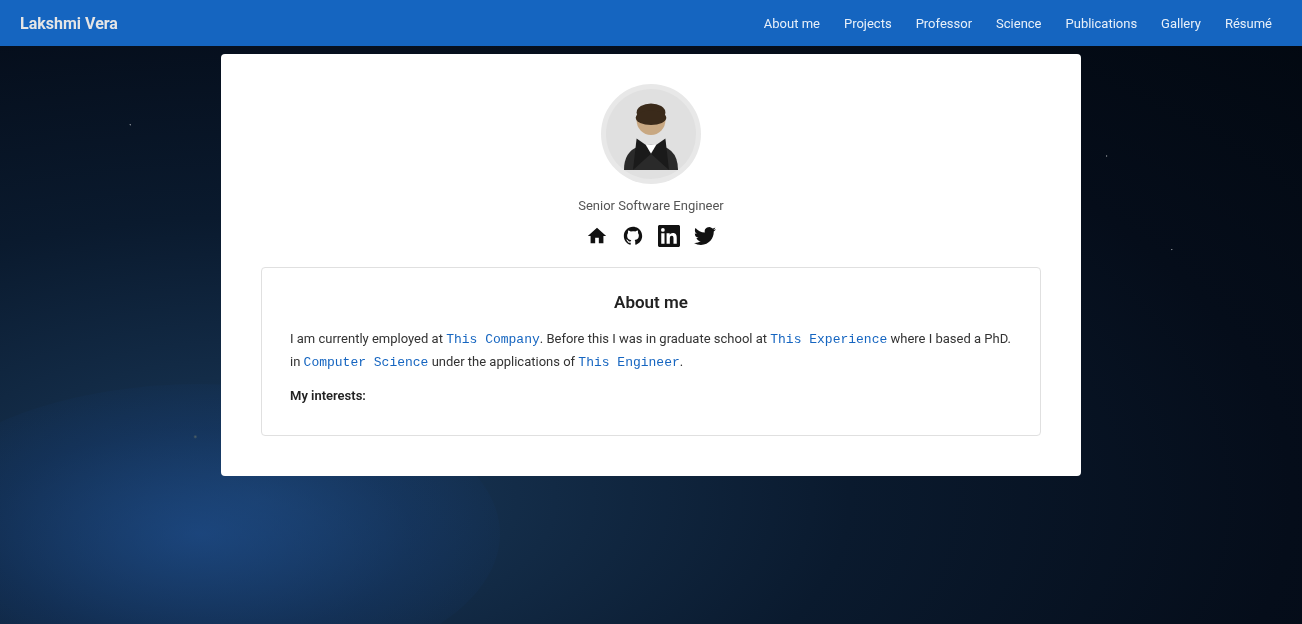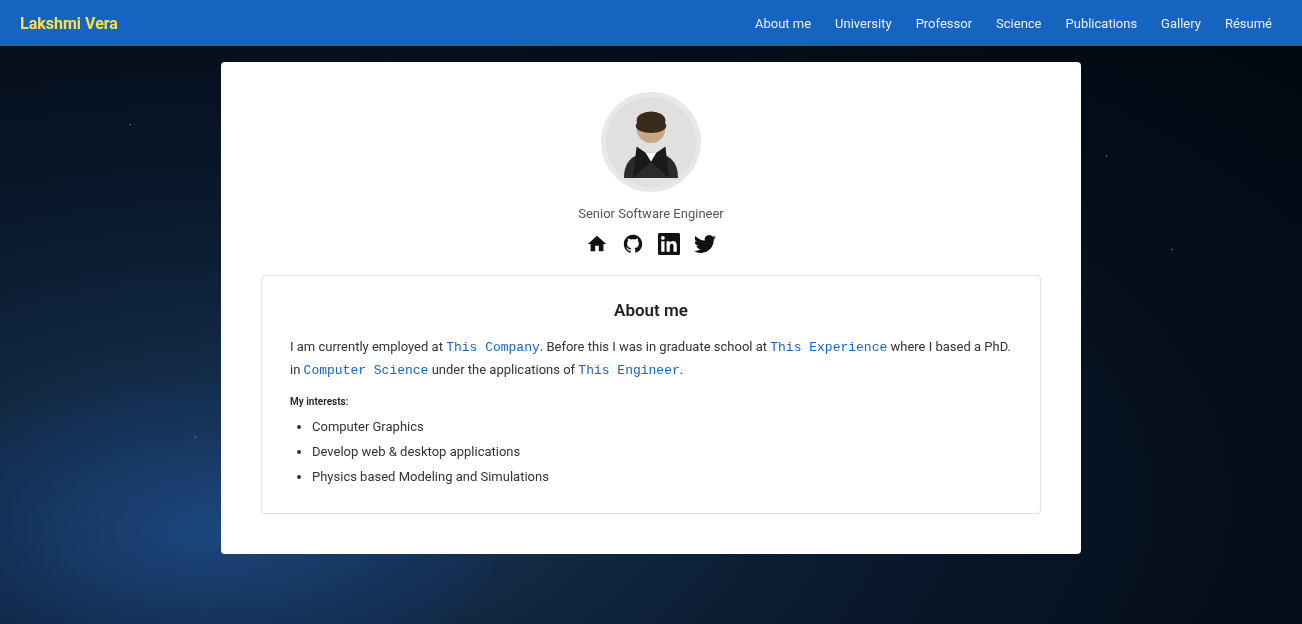--- a/index.html
+++ b/index.html
@@ -58,21 +58,21 @@
       z-index: 10;
       background: #1565c0;
       display: flex;
       align-items: center;
       justify-content: space-between;
       padding: 0 20px;
       height: 46px;
     }
 
     .nav-brand {
-      color: #fde047;
+      color: #e5e5e5;
       font-weight: 700;
       font-size: 16px;
       text-decoration: none;
     }
 
     .nav-links {
       display: flex;
       gap: 4px;
     }
 
@@ -85,21 +85,21 @@
       transition: background 0.15s;
     }
 
     
     main {
       position: relative;
       z-index: 5;
       display: flex;
       justify-content: center;
       padding: 0 20px;
-      margin-top: 16px;
+      margin-top: 8px;
     }
 
     .card {
       background: #fff;
       border-radius: 4px;
       width: 860px;
       max-width: 100%;
       padding: 30px 40px 40px;
     }
 
@@ -180,21 +180,21 @@
       margin-bottom: 14px;
     }
 
     .about-text a {
       color: #1565c0;
       text-decoration: none;
       font-family: Liberation Mono, monospace;
     }
 
     .interests-label {
-      font-size: 10px;
+      font-size: 13px;
       font-weight: 600;
       margin-bottom: 8px;
       color: #222;
     }
 
     .interests-list {
       list-style: disc;
       padding-left: 22px;
       font-size: 13px;
       line-height: 1.9;
@@ -204,21 +204,21 @@
 </head>
 <body>
 
 <div class="bg"></div>
 
 <nav>
   <a class="nav-brand" href="#">Lakshmi Vera</a>
   <div class="nav-links">
 
   <a href="#about">About me</a>
-      <a href="#education">University</a>
+      <a href="#education">Projects</a>
       <a href="#experience">Professor</a>
       <a href="#projects">Science</a>
       <a href="#publications">Publications</a>
       <a href="#gallery">Gallery</a>
       <a href="#resume">Résumé</a>
     </div>
 </nav>
 
 <main>
   <div class="card">
@@ -274,22 +274,16 @@
     </div>
 
     <div class="about-section">
       <h2 class="about-title">About me</h2>
 
       <p class="about-text">
         <span>I am currently employed at </span><a href="#">This Company</a><span>. Before this I was in graduate school at </span><a href="#">This Experience</a><span> where I based a PhD. in </span><a href="#">Computer Science</a><span> under the applications of </span><a href="#">This Engineer</a><span>.</span>
       </p>
 
       <p class="interests-label">My interests:</p>
-      <ul class="interests-list">
-
-      <li>Computer Graphics</li>
-          <li>Develop web &amp; desktop applications</li>
-          <li>Physics based Modeling and Simulations</li>
-        </ul>
     </div>
 
   </div>
 </main>
 
 </body></html>

